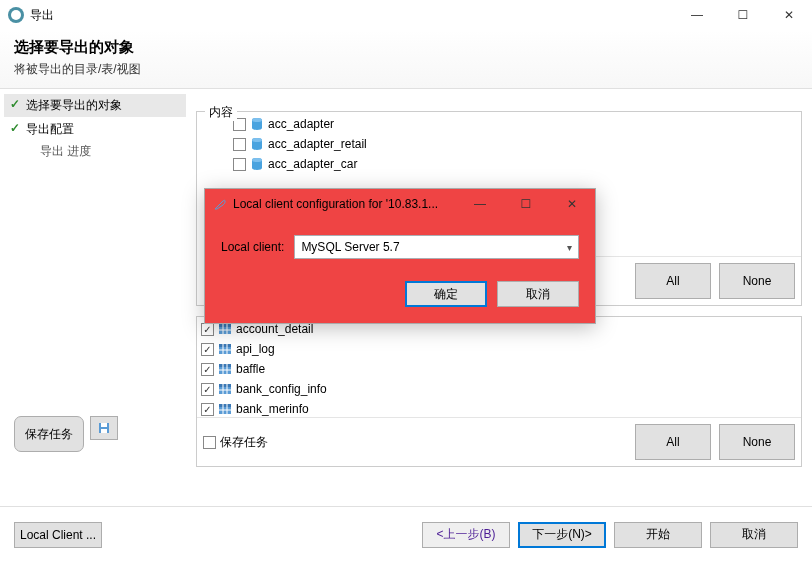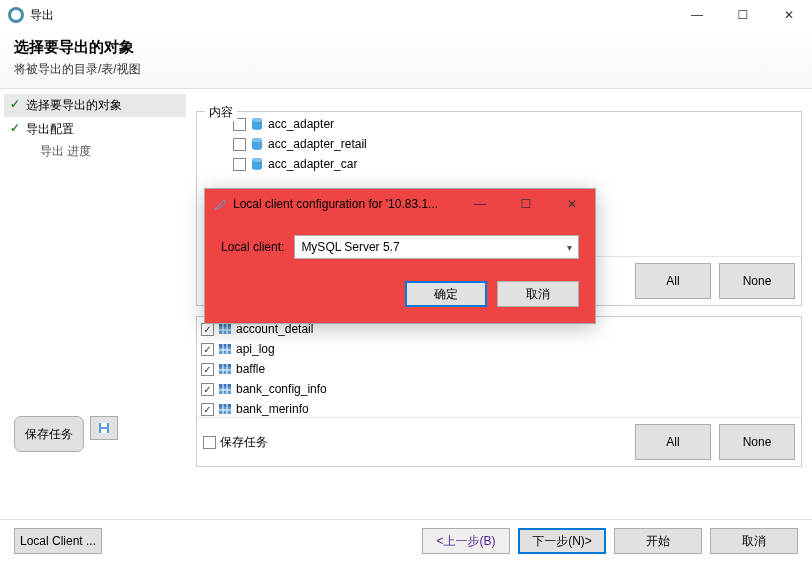--- a/index.html
+++ b/index.html
@@ -31,21 +31,21 @@
 .row { display: flex; align-items: center; height: 20px; padding-left: 2px; gap: 4px; }
 .cb { width: 13px; height: 13px; border: 1px solid #888; display: flex; align-items: center; justify-content: center; font-size: 10px; color: #333; background: #fff; }
 .cb.checked::after { content: "✓"; }
 .db-icon { width: 14px; height: 14px; position: relative; }
 .db-icon svg { width: 14px; height: 14px; }
 .item-label { font-size: 12px; }
 .group-footer { display: flex; justify-content: flex-end; gap: 8px; padding: 6px; border-top: 1px solid #e5e5e5; align-items:center;}
 .footer-cb-wrap { display: flex; align-items: center; gap: 4px; margin-right: auto; }
 .btn { min-width: 76px; height: 36px; border: 1px solid #adadad; background: #e1e1e1; display: flex; align-items: center; justify-content: center; font-size: 12px; }
 
-.bottom-bar { position: absolute; bottom: 0; left: 0; right: 0; height: 43px; display: flex; align-items: center; padding: 0 14px; gap: 8px; border-top: 1px solid #e0e0e0; }
+.bottom-bar { position: absolute; bottom: 0; left: 0; right: 0; height: 56px; display: flex; align-items: center; padding: 0 14px; gap: 8px; border-top: 1px solid #e0e0e0; }
 .bottom-bar .spacer { flex: 1; }
 .bottom-btn { min-width: 88px; height: 26px; border: 1px solid #adadad; background: #e1e1e1; display: flex; align-items: center; justify-content: center; }
 .bottom-btn.disabled { color: #4c1d95; background: #efefef; }
 .bottom-btn.primary { border: 2px solid #0078d7; background: #e1e1e1; }
 
 .save-area { position: absolute; left: 14px; bottom: 110px; display: flex; gap: 6px; }
 .small-btn { width: 28px; height: 24px; border: 1px solid #adadad; background: #e1e1e1; display:flex; align-items:center; justify-content:center; }
 
 .dialog { position: absolute; left: 204px; top: 188px; width: 392px; background: #ef4444; border: 1px solid #aaa; box-shadow: 0 4px 20px rgba(0,0,0,0.25); z-index: 50; }
 .dlg-titlebar { height: 30px; display: flex; align-items: center; padding-left: 8px; }

